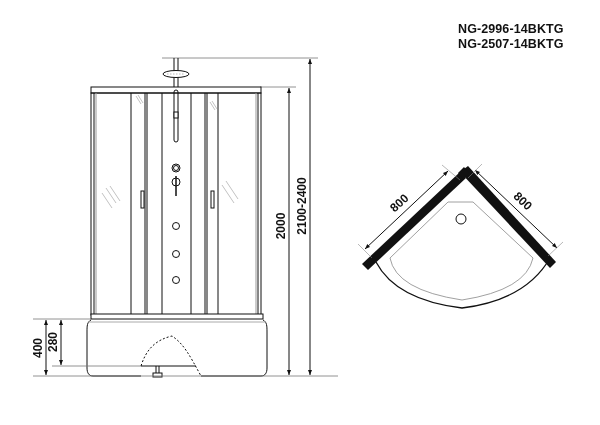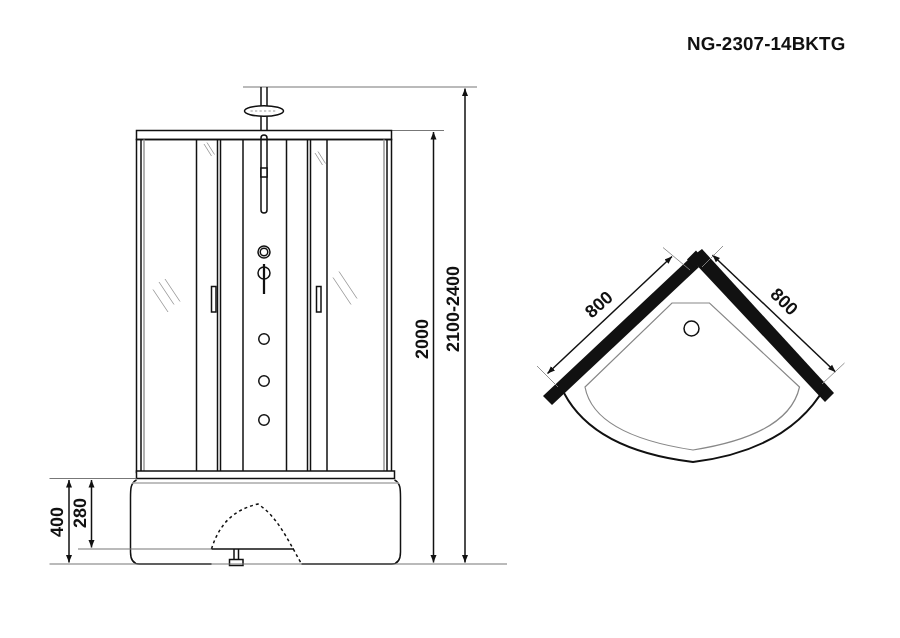--- a/index.html
+++ b/index.html
@@ -8,21 +8,22 @@
     .title-block { position: absolute; left: 458px; top: 22px; font-weight: bold;
                    font-size: 12.5px; line-height: 15px; color: #111; letter-spacing: 0.1px; }
     .title-block div { white-space: nowrap; }
     svg { position: absolute; left: 0; top: 0; }
     .dim { font-family: "Liberation Sans", sans-serif; font-weight: bold; font-size: 12px; fill: #111; }
   </style>
 </head>
 <body>
 
 <div class="title-block">
-  <div>NG-2307-14BKTG</div>
+  <div>NG-2996-14BKTG</div>
+  <div>NG-2507-14BKTG</div>
 </div>
 
 <svg width="600" height="425" viewBox="0 0 600 425">
   <defs>
     <marker id="arr" viewBox="0 0 10 10" refX="10" refY="5" markerWidth="5" markerHeight="5" orient="auto-start-reverse">
       <path d="M0,1 L10,5 L0,9 z" fill="#111"></path>
     </marker>
   </defs>
 
   <g stroke="#111" fill="none" stroke-width="1">

